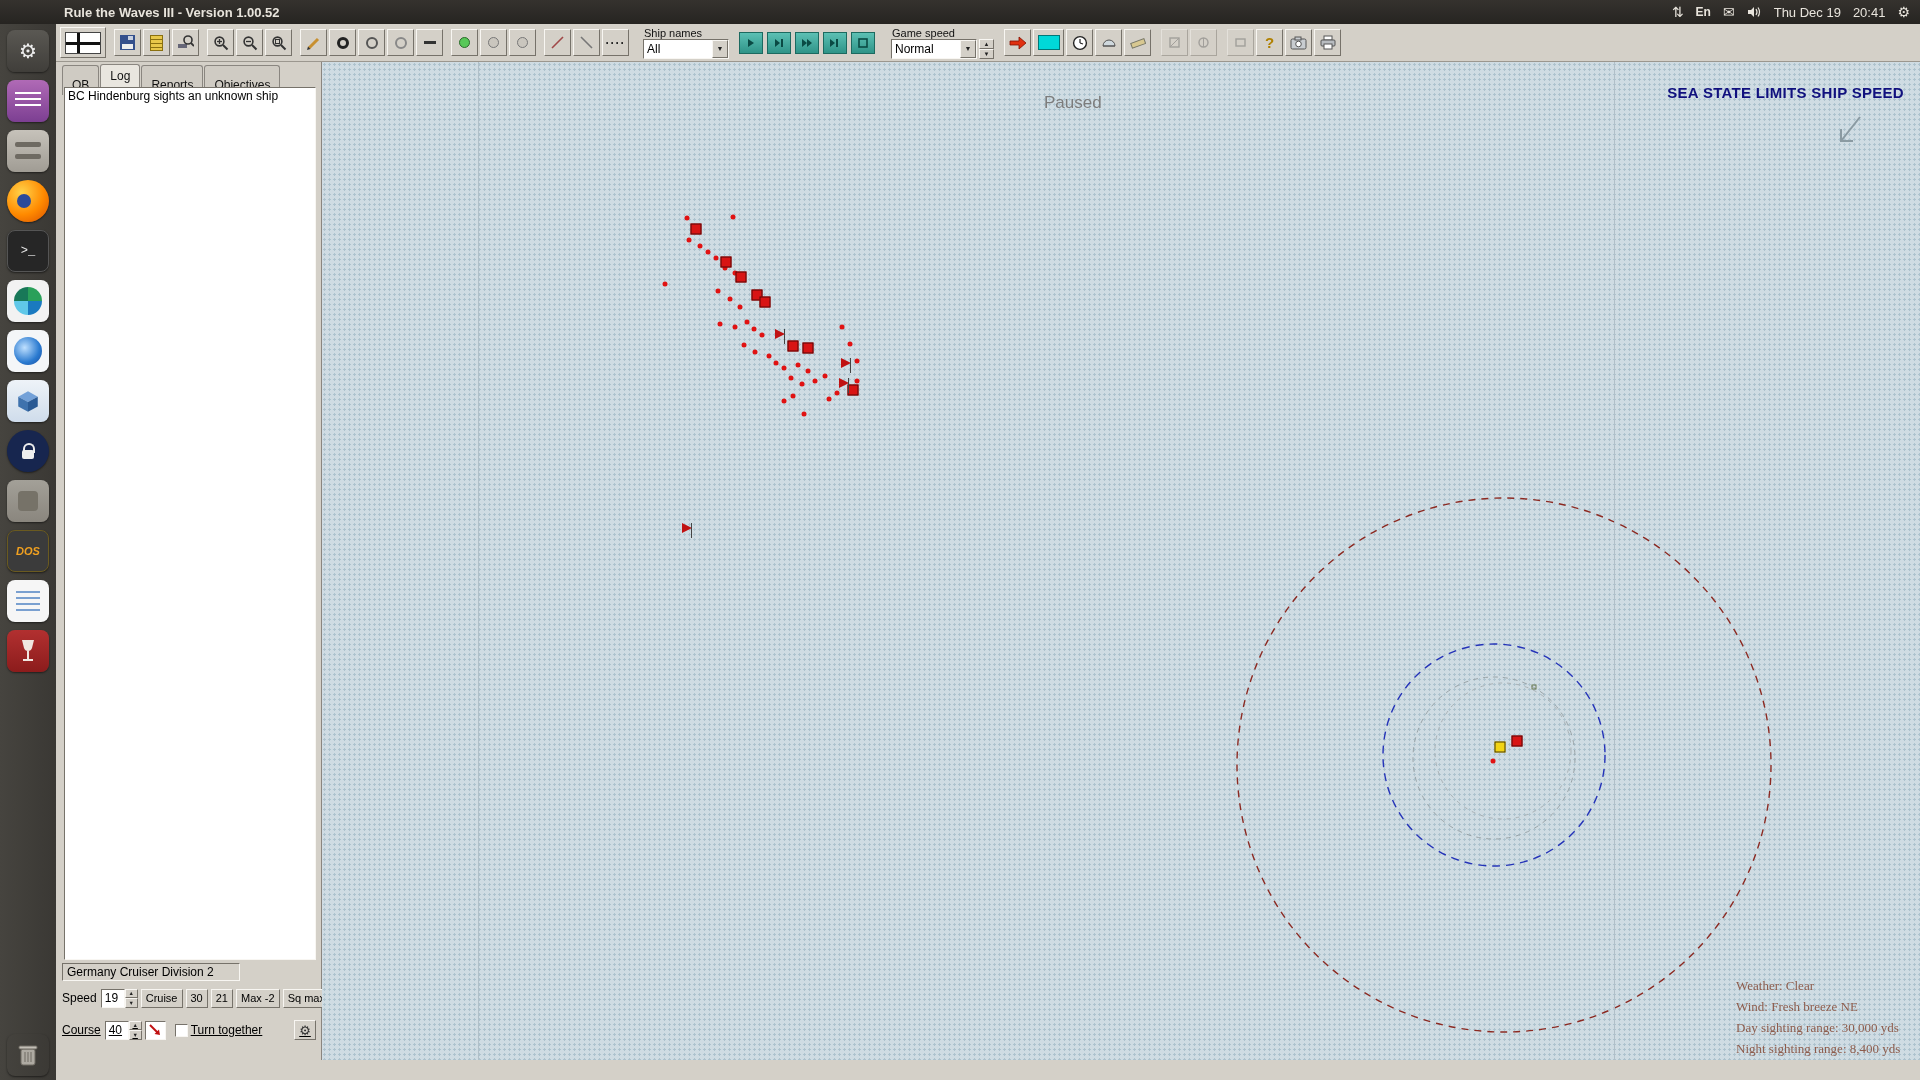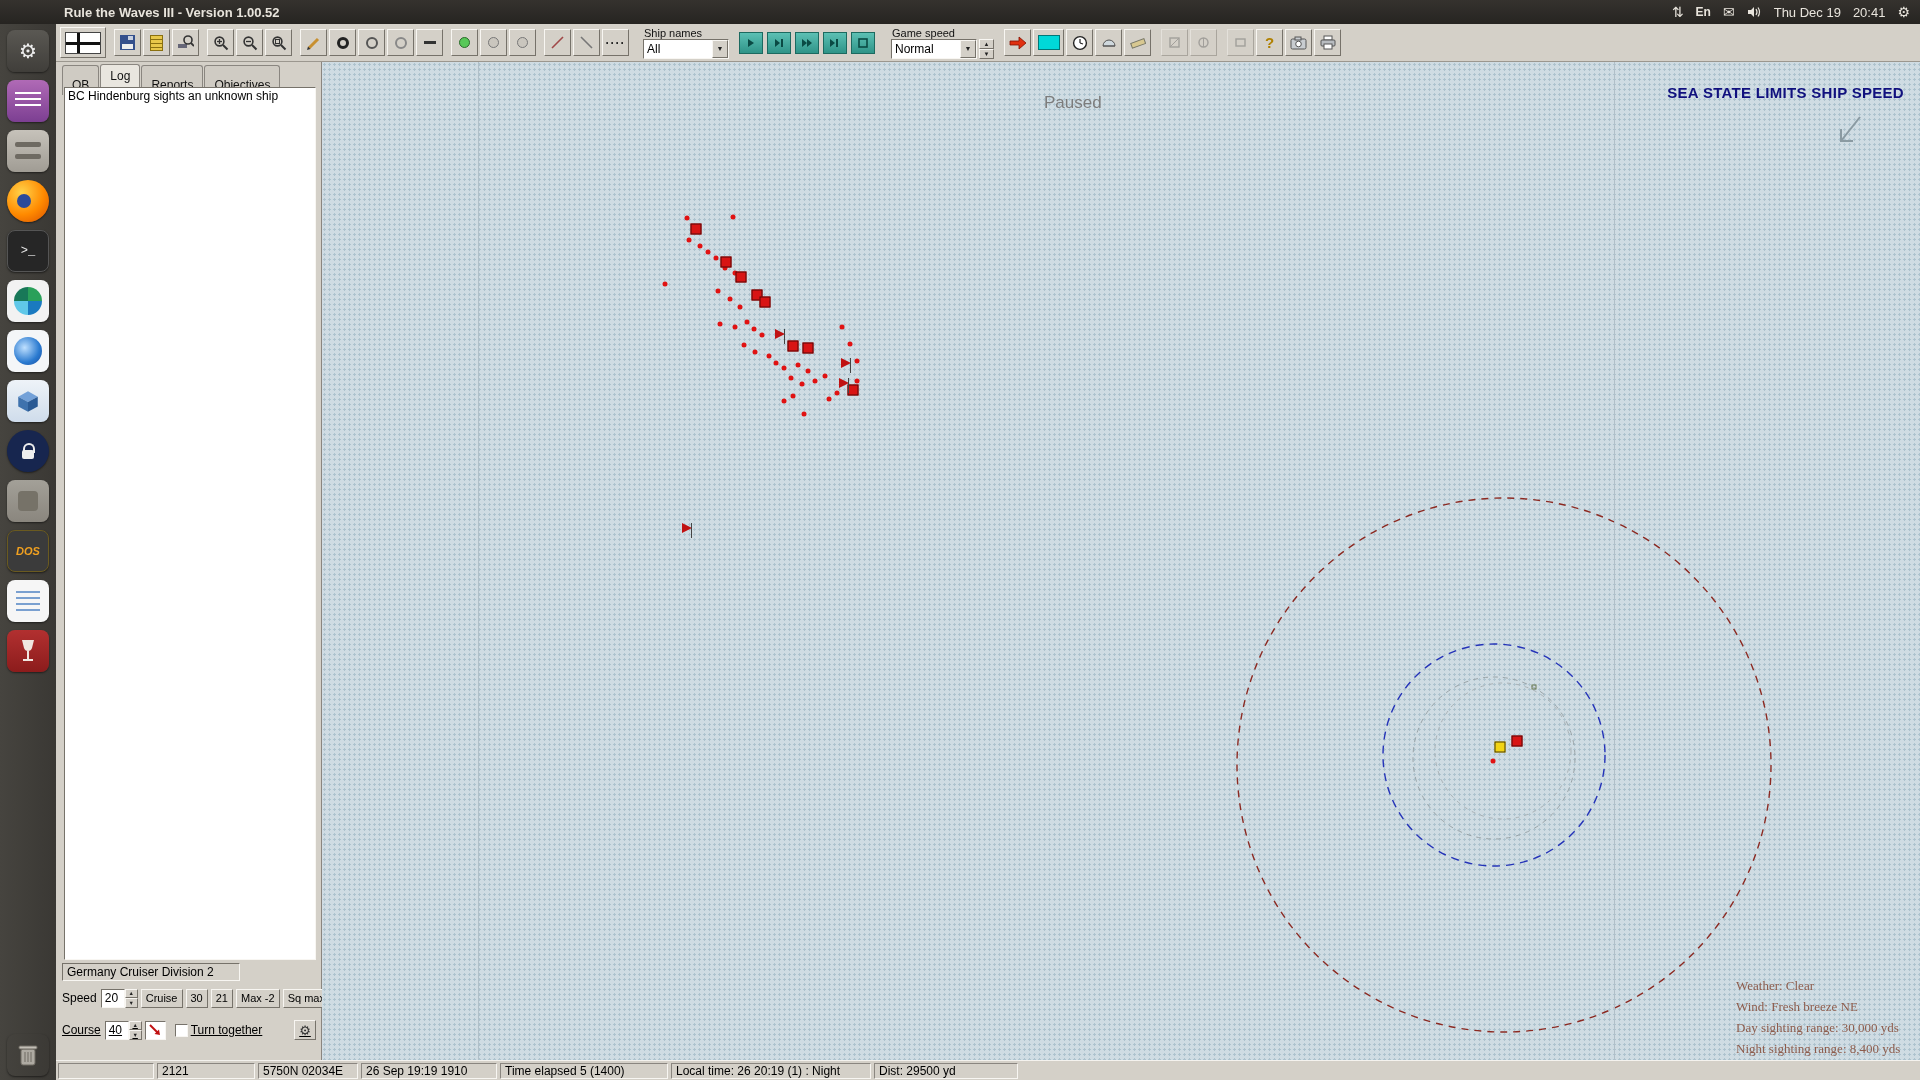--- a/index.html
+++ b/index.html
@@ -438,21 +438,21 @@
       </div>
       <div class="listbox">
         <div class="logentry">BC Hindenburg sights an unknown ship</div>
       </div>
 
       <div class="division">Germany Cruiser Division 2</div>
 
       <div class="ctlrow speedrow">
         <span class="ctl-label">Speed</span>
         <div class="spinbox">
-          <span class="spinval">20</span>
+          <span class="spinval">19</span>
           <span class="spincol">
             <span>▲</span>
             <span>▼</span>
           </span>
         </div>
         <div class="pbtn">Cruise</div>
         <div class="pbtn">30</div>
         <div class="pbtn">21</div>
         <div class="pbtn">Max -2</div>
         <div class="pbtn">Sq max</div>
@@ -555,22 +555,13 @@
       </div>
       <div class="weather" style="color: rgb(141, 92, 76); font-family: Liberation Serif, serif;">
         <div>Weather: Clear</div>
         <div>Wind: Fresh breeze  NE</div>
         <div>Day sighting range: 30,000 yds</div>
         <div>Night sighting range: 8,400 yds</div>
       </div>
     </div>
   </div>
 
-  <div class="statusbar">
-    <div class="scell" style="width:96px;"></div>
-    <div class="scell" style="width:98px;">2121</div>
-    <div class="scell" style="width:100px;">5750N 02034E</div>
-    <div class="scell" style="width:136px;">26 Sep 19:19 1910</div>
-    <div class="scell" style="width:168px;">Time elapsed 5 (1400)</div>
-    <div class="scell" style="width:200px;">Local time: 26 20:19 (1) : Night</div>
-    <div class="scell" style="width:144px;">Dist: 29500 yd</div>
-  </div>
 </div>
 
 </body></html>

